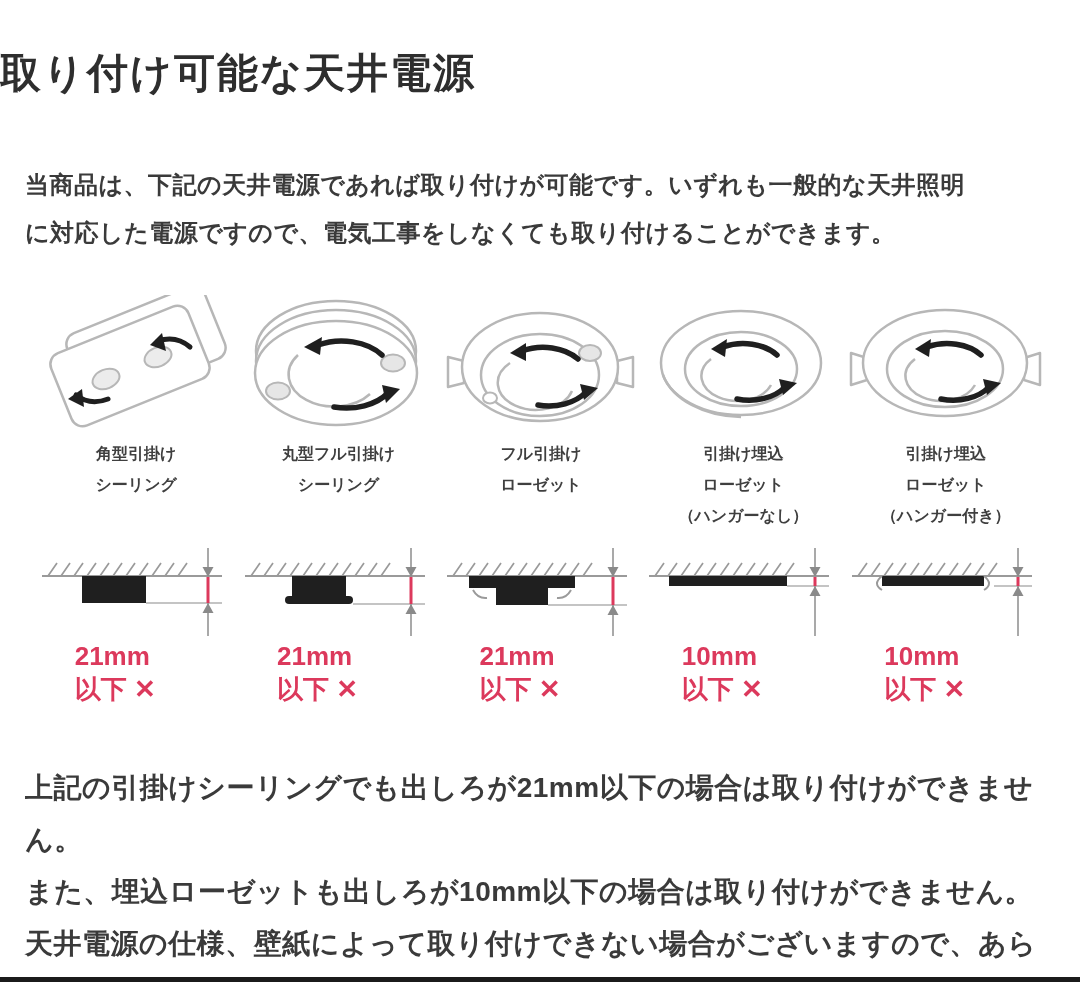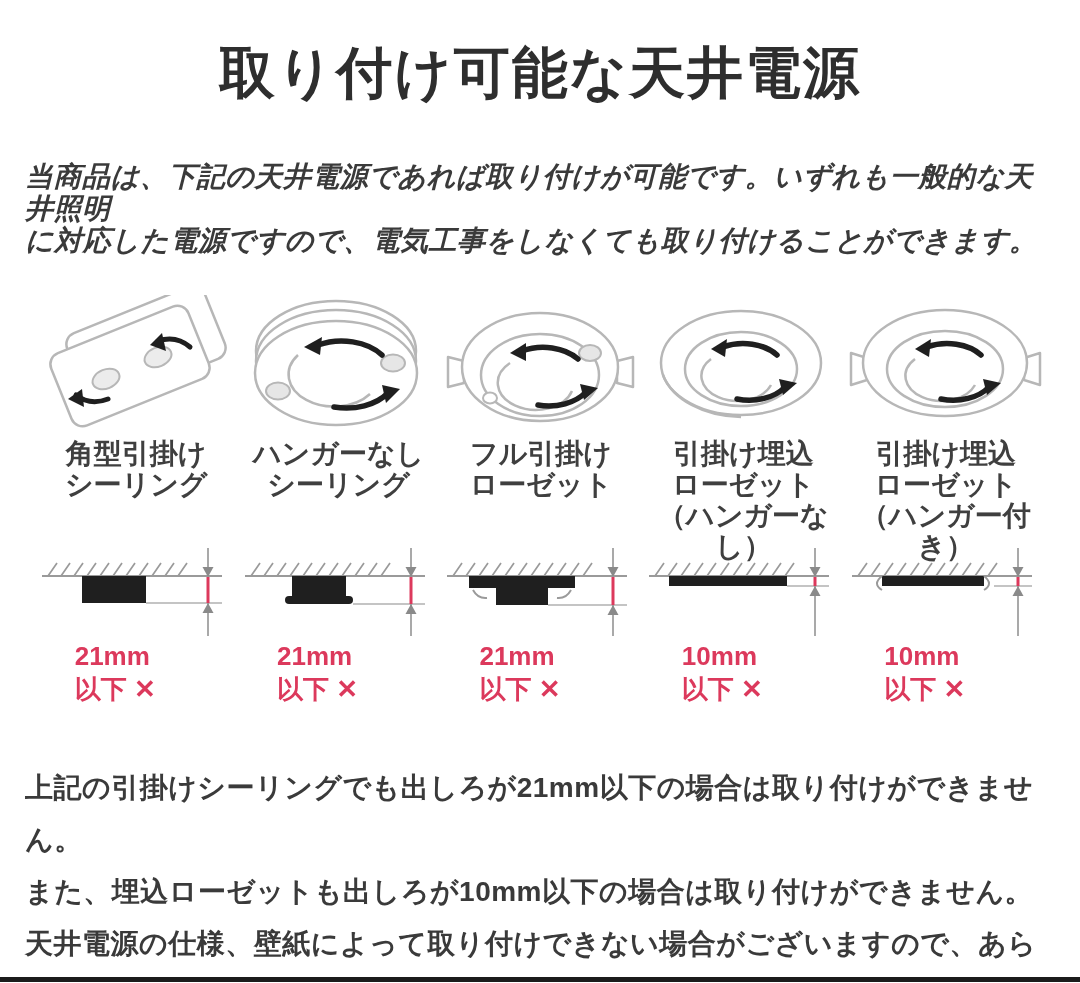--- a/index.html
+++ b/index.html
@@ -1,34 +1,34 @@
 <!DOCTYPE html>
 <html style="--accent: #dc395c;"><head>
 <meta charset="utf-8">
 <style>
   html,body { margin:0; padding:0; background:#ffffff; }
   .page {
     position:relative; width:1080px; height:983px; background:#ffffff;
     font-family:"Liberation Sans", sans-serif; color:#3a3a3a; overflow:hidden;
   }
   .title {
-    margin:45px 0 0; text-align:center; font-size:56px; font-weight:bold;
+    margin:45px 0 0; text-align:left; font-size:41px; font-weight:bold;
     letter-spacing:2px; color:#2e2e2e; line-height:56px;
   }
   .intro {
-    margin:60px 25px 0; font-size:28px; font-weight:600; line-height:32px;
-    white-space:pre-line; letter-spacing:0.5px;font-style:italic;
+    margin:60px 25px 0; font-size:24px; font-weight:600; line-height:48px;
+    white-space:pre-line; letter-spacing:0.5px;
   }
   .sockets {
     margin:38px 0 0 35px; width:1012px; display:flex;
   }
   .col { width:202.4px; display:flex; flex-direction:column; align-items:center; }
   .illus { height:135px; }
   .label {
-    margin-top:8px; height:104px; font-size:28px; font-weight:600; line-height:31px;
+    margin-top:8px; height:104px; font-size:16px; font-weight:600; line-height:31px;
     text-align:center; white-space:pre-line; color:#3f3f3f;
   }
   .xsec { margin-top:4px; height:92px; }
   .limit {
     margin-top:2px; padding-right:42px; text-align:left;
     font-size:26px; font-weight:bold; color:var(--accent, #dc395c); line-height:33px;
   }
   .footer {
     margin:56px 25px 0; font-size:28px; font-weight:600; line-height:52px;
     white-space:pre-line; letter-spacing:0.5px;
@@ -96,21 +96,21 @@
           </g>
           <path d="M62,60 A44,31 0 1 0 134,99" fill="none" stroke="#b7b7b7" stroke-width="2.5"></path>
           <ellipse cx="42" cy="96" rx="12" ry="8.5" fill="#e6e6e6" stroke="#b7b7b7" stroke-width="2"></ellipse>
           <ellipse cx="157" cy="68" rx="12" ry="8.5" fill="#e6e6e6" stroke="#b7b7b7" stroke-width="2"></ellipse>
           <path d="M146,60 A50,34 0 0 0 82,50" fill="none" stroke="#1f1f1f" stroke-width="5.5" stroke-linecap="round"></path>
           <polygon points="68,52 86,42 84,60" fill="#1f1f1f"></polygon>
           <path d="M98,112 A50,34 0 0 0 152,98" fill="none" stroke="#1f1f1f" stroke-width="5.5" stroke-linecap="round"></path>
           <polygon points="164,94 146,90 150,108" fill="#1f1f1f"></polygon>
         </svg>
       </div>
-      <div class="label">ハンガーなし
+      <div class="label">丸型フル引掛け
 シーリング</div>
       <div class="xsec">
         <svg width="200" height="92" viewBox="0 0 200 92">
           <path d="M6,30 H186" stroke="#9a9a9a" stroke-width="2" fill="none"></path>
           <path d="M12,30 l9,-13 M25,30 l9,-13 M38,30 l9,-13 M51,30 l9,-13 M64,30 l9,-13 M77,30 l9,-13 M90,30 l9,-13 M103,30 l9,-13 M116,30 l9,-13 M129,30 l9,-13 M142,30 l9,-13" stroke="#9a9a9a" stroke-width="1.7" fill="none"></path>
           <rect x="53" y="30" width="54" height="22" fill="#1f1f1f"></rect>
           <rect x="46" y="50" width="68" height="8" rx="4" fill="#1f1f1f"></rect>
           <path d="M114,58 H186" stroke="#b0b0b0" stroke-width="1.7" fill="none"></path>
           <path d="M172,2 V90" stroke="#9a9a9a" stroke-width="1.7" fill="none"></path>
           <polygon points="172,31 166.5,21 177.5,21" fill="#8a8a8a"></polygon>

